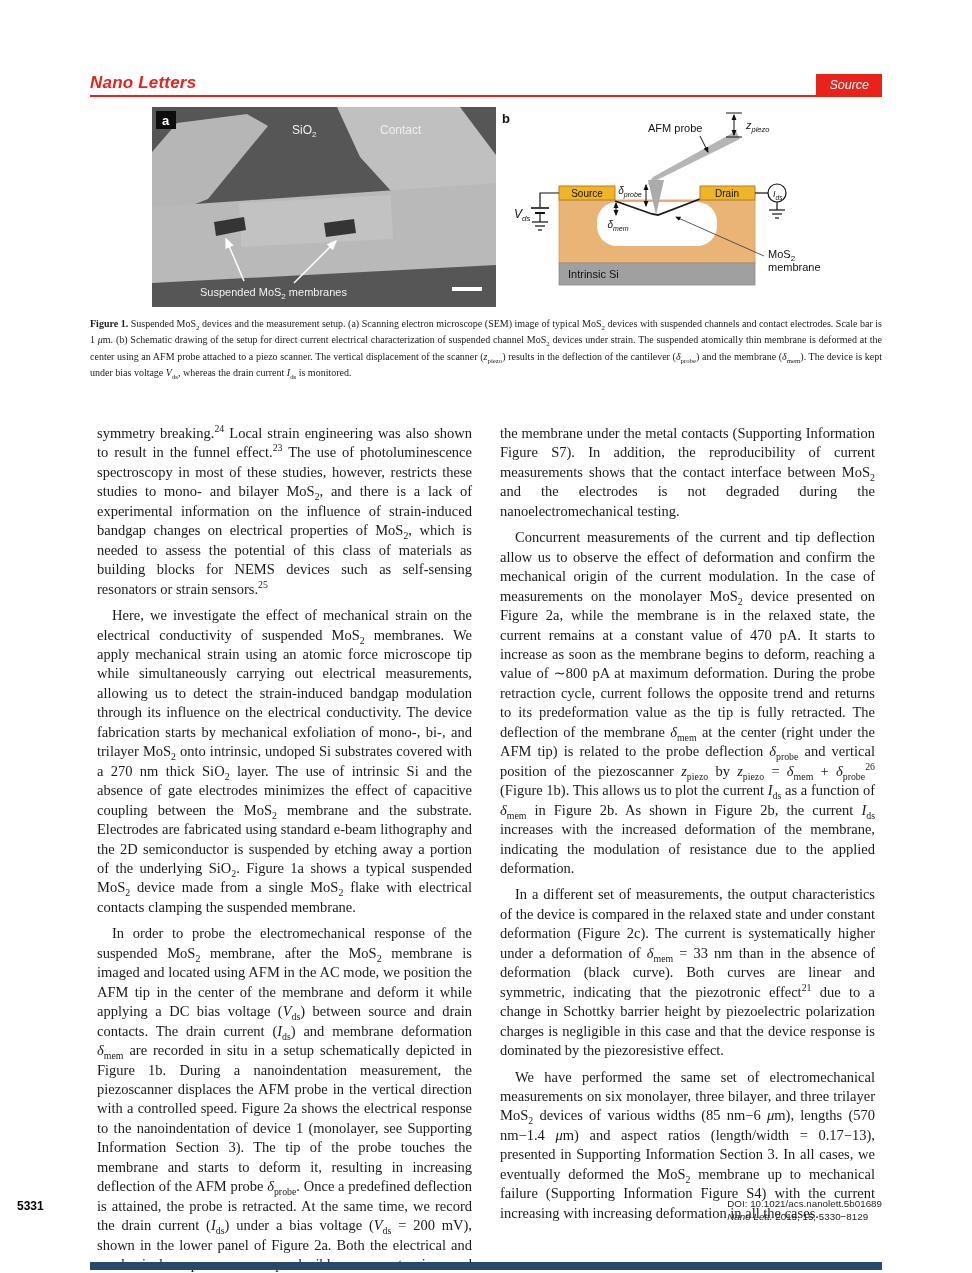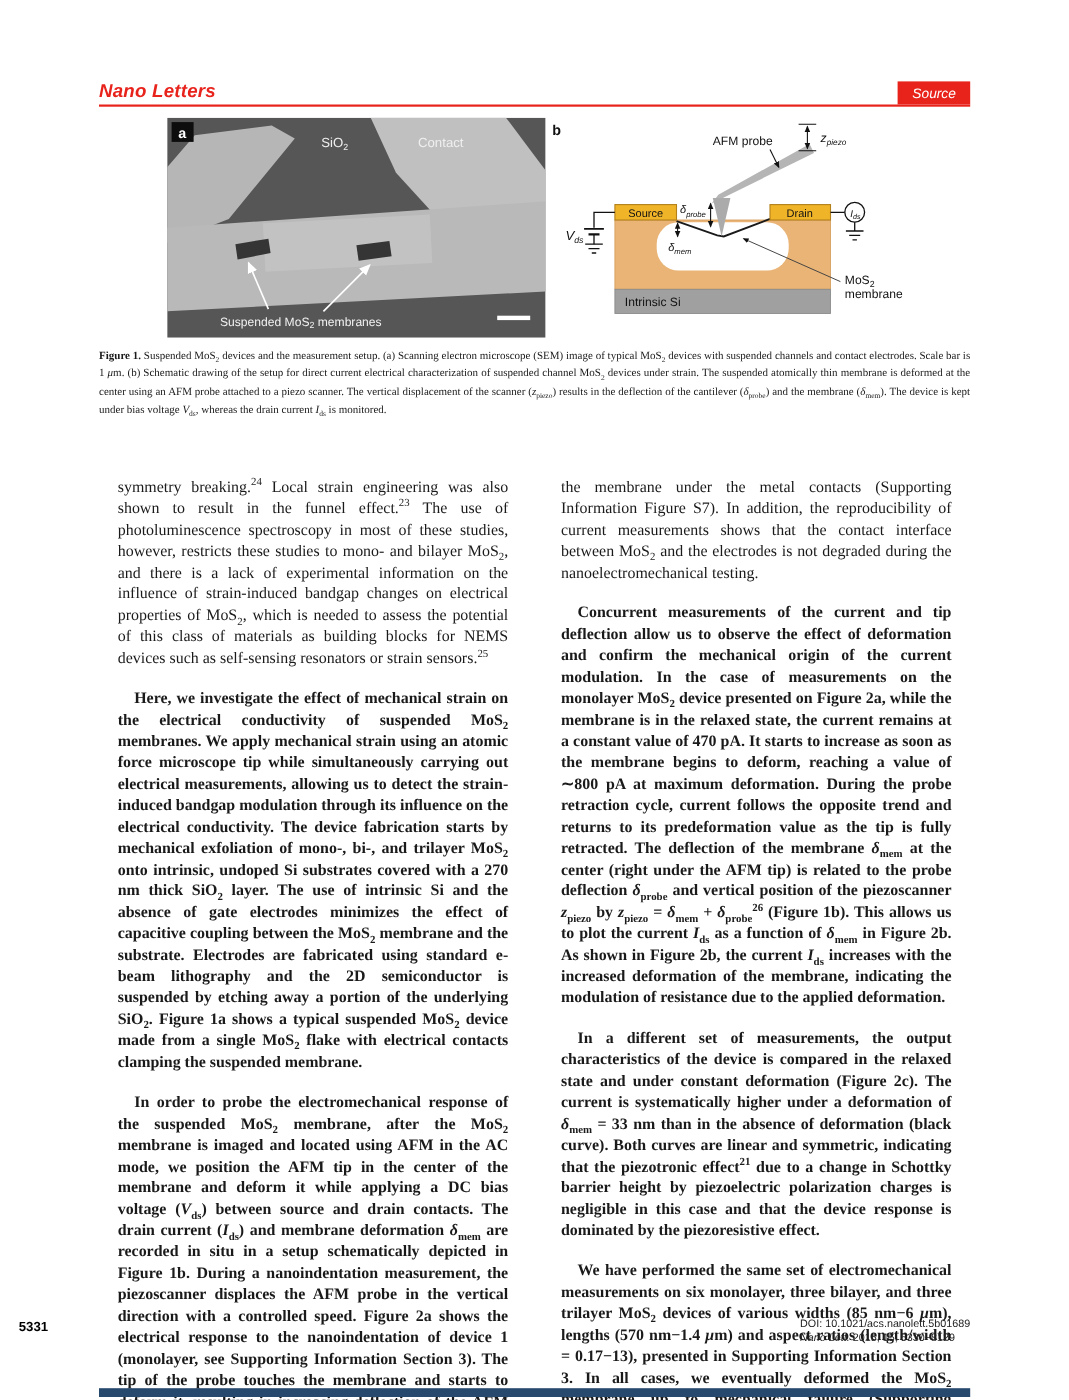--- a/index.html
+++ b/index.html
@@ -13,22 +13,22 @@
           font-weight:bold;font-size:17px;color:var(--red);letter-spacing:.2px;}
   .letter-badge{position:absolute;right:0;bottom:0;background:var(--red);color:#fff;
           font-family:"Liberation Sans",sans-serif;font-size:12.5px;padding:4px 13px 3px;}
   
   .figure-row{position:absolute;left:152px;top:107px;display:flex;gap:4px;}
   .caption{position:absolute;left:90px;top:316px;width:792px;margin:0;
            font-size:10px;line-height:16.4px;text-align:justify;}
   
   .columns{position:absolute;left:90px;top:417px;width:792px;display:flex;gap:14px;}
   .col{flex:1;font-size:14.5px;line-height:19.45px;text-align:justify;}
-  .para{margin:17px;}
-  .para.indent{text-indent:15px;font-weight:bold;}
+  .para{margin:7px;}
+  .para.indent{text-indent:15px;}
   sup,sub{font-size:68%;line-height:0;}
   
   .page-number{position:absolute;left:17px;top:1199px;width:100%;
            font-family:"Liberation Sans",sans-serif;font-weight:bold;font-size:12px;color:#000000;}
   .doi-block{position:absolute;right:90px;top:1197px;text-align:left;
            font-family:"Liberation Sans",sans-serif;font-size:9.8px;line-height:13px;color:#222;}
   .bottom-bar{position:absolute;left:90px;right:90px;bottom:3px;height:8px;background:#27496d;}
   svg text{font-family:"Liberation Sans",sans-serif;}
 </style>
 </head>

